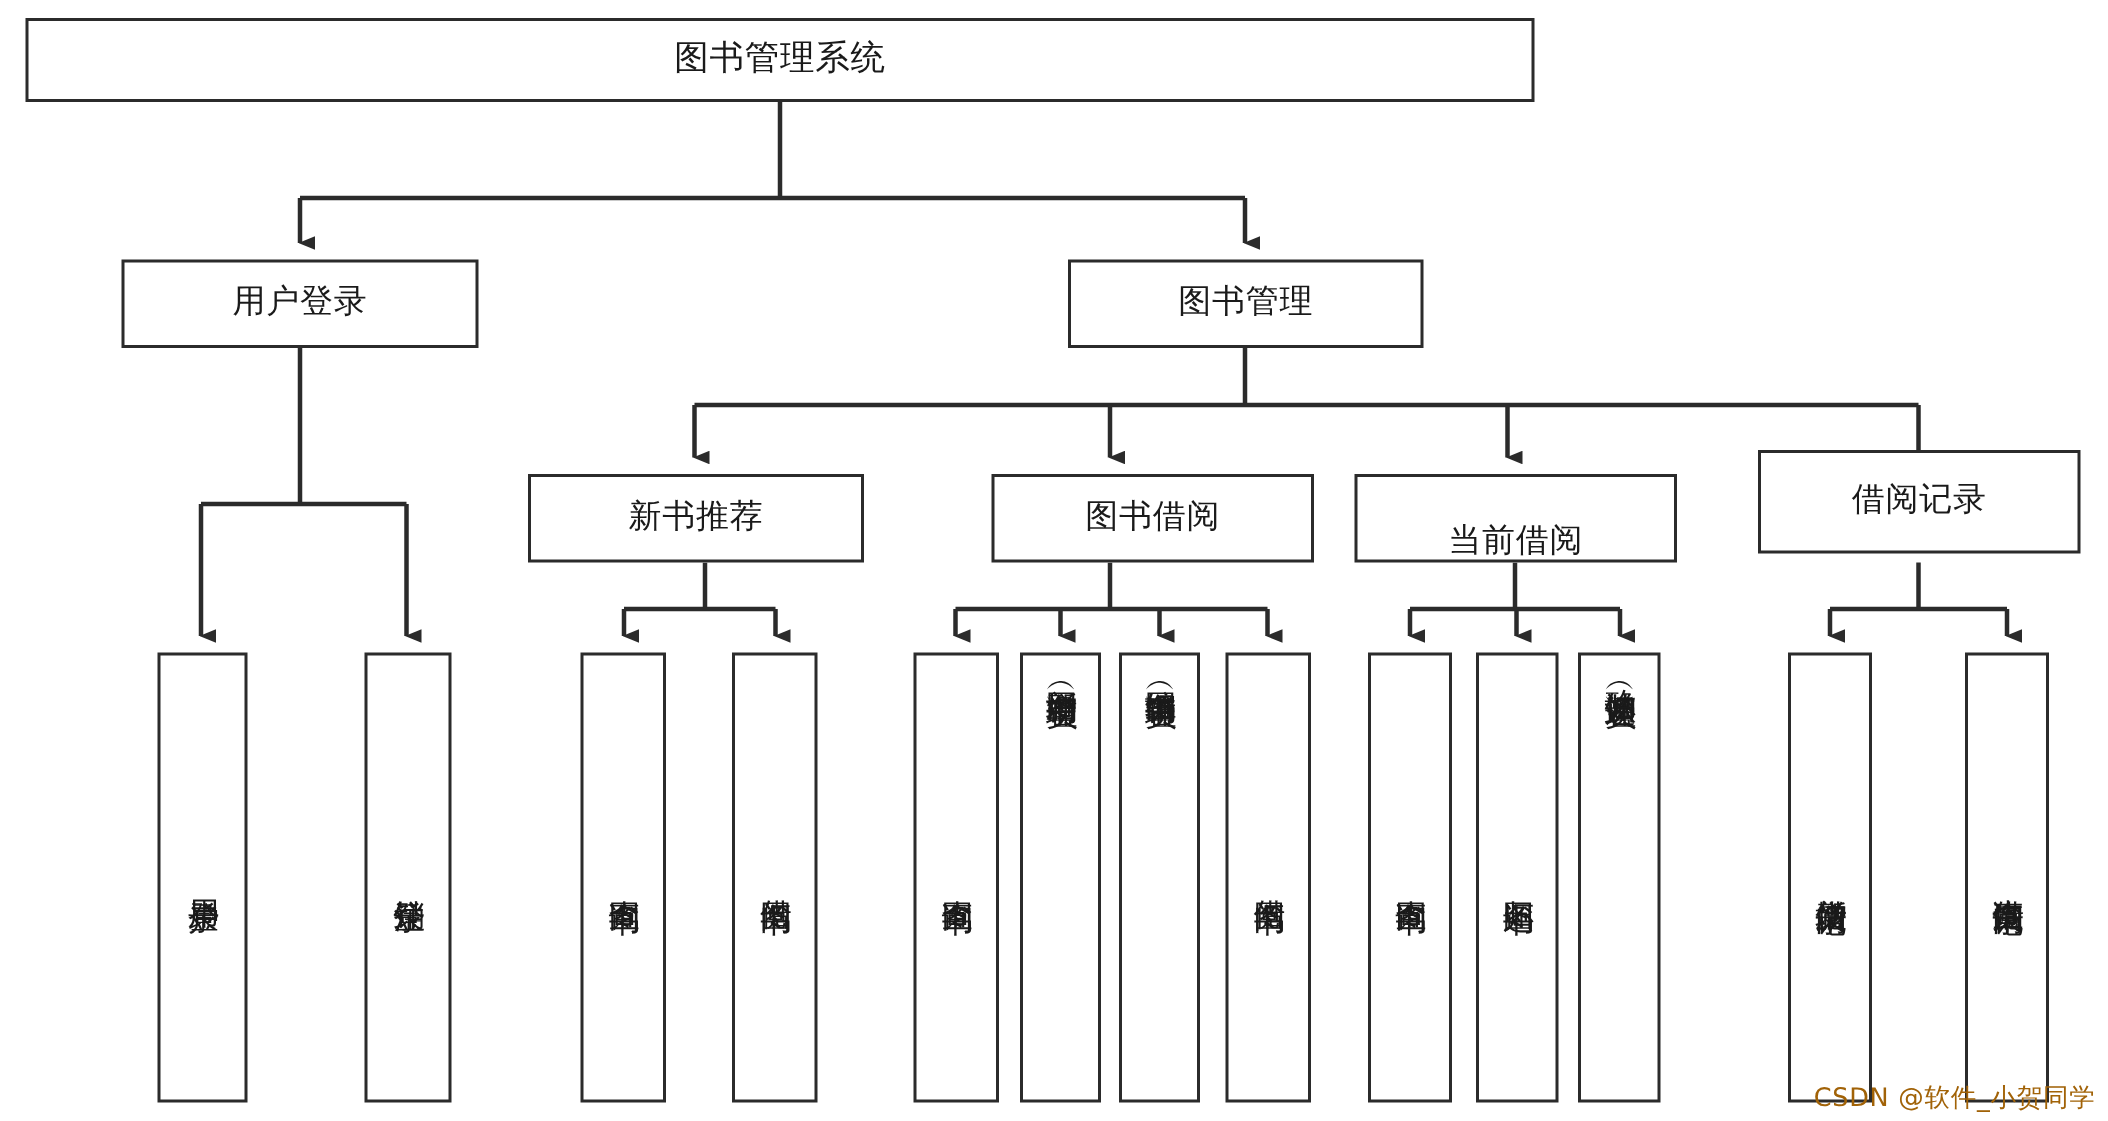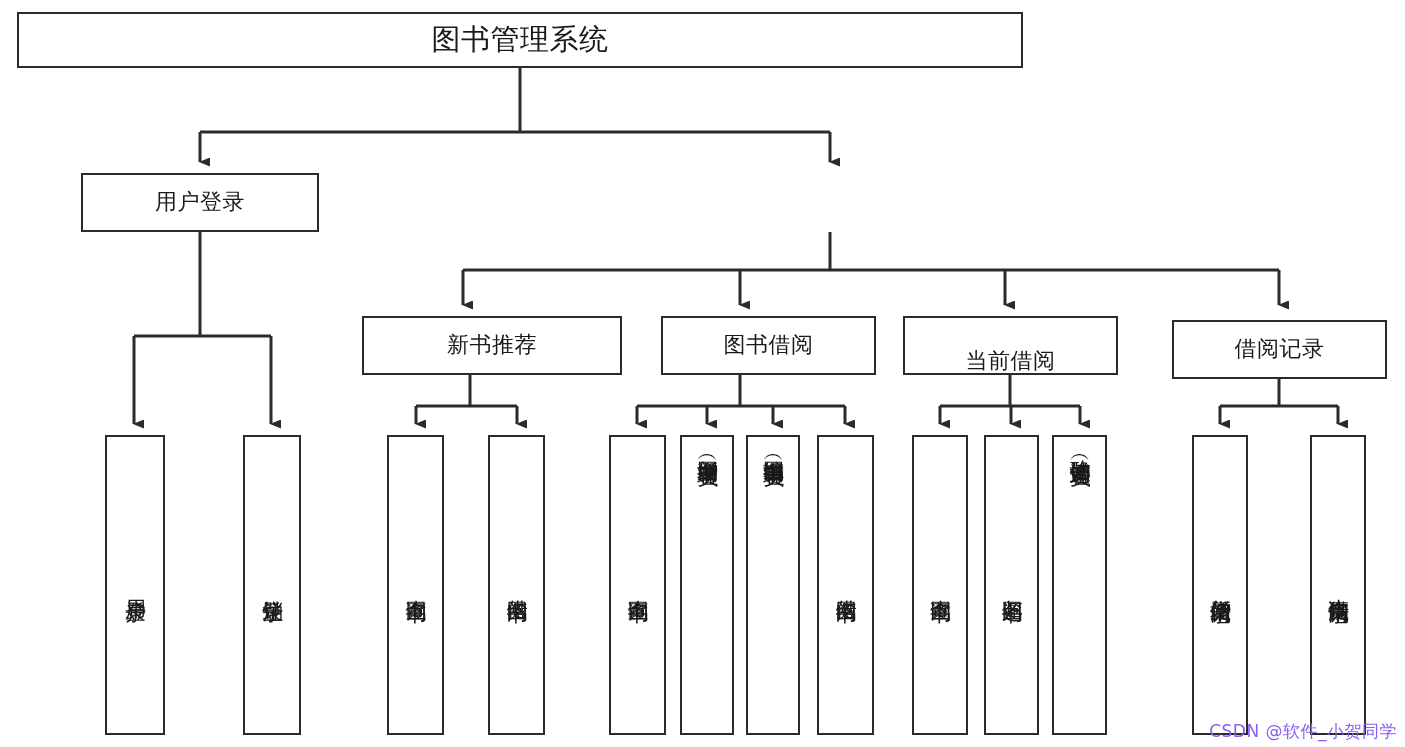--- a/index.html
+++ b/index.html
@@ -41,21 +41,21 @@
     color: #1a1a1a;
     white-space: pre;
     letter-spacing: 0.5px;
   }
   
   .node.h .node-label {
     font-size: 22px;
     line-height: 1.1;
   }
   .node.lvl1 .node-label {
-    font-size: 29px;
+    font-size: 23px;
   }
   
   .node.v {
     align-items: center;
     justify-content: center;
     padding: 6px 0;
   }
   .node.v.top {
     align-items: flex-start;
   }
@@ -65,21 +65,21 @@
     font-size: 21px;
     line-height: 1.32;
     letter-spacing: 1px;
     text-align: left;
   }
   #watermark {
     position: absolute;
     right: 8px;
     bottom: 4px;
     font-size: 17px;
-    color: #8b5cf6;
+    color: #a16207;
     letter-spacing: 0.5px;
     white-space: pre;
   }
 </style>
 </head>
 <body>
 
 <div id="diagram-root">
 
   <svg id="edge-layer" viewBox="0 0 1405 747" width="1405" height="747" xmlns="http://www.w3.org/2000/svg">
@@ -132,31 +132,34 @@
     </g>
   </svg>
 
   <div class="node h lvl1" style="left: 17px; top: 12px; width: 1006px; height: 56px;">
     <span class="node-label">图书管理系统</span>
   </div>
 
   <div class="node h" style="left: 81px; top: 173px; width: 238px; height: 59px;">
     <span class="node-label">用户登录</span>
   </div>
-
-  <div class="node h" style="left: 362px; top: 316px; width: 260px; height: 59px;">
+  <div class="node h" style="left: 712px; top: 173px; width: 237px; height: 59px;">
+    <span class="node-label">图书管理</span>
+  </div>
+
+  <div class="node h" style="left: 352px; top: 316px; width: 224px; height: 59px;">
     <span class="node-label">新书推荐</span>
   </div>
   <div class="node h" style="left: 661px; top: 316px; width: 215px; height: 59px;">
     <span class="node-label">图书借阅</span>
   </div>
   <div class="node h" style="left: 903px; top: 316px; width: 215px; height: 59px; align-items: flex-end;">
     <span class="node-label">当前借阅</span>
   </div>
-  <div class="node h" style="left: 1172px; top: 320px; width: 215px; height: 59px;">
+  <div class="node h" style="left: 1172px; top: 300px; width: 215px; height: 69px;">
     <span class="node-label">借阅记录</span>
   </div>
 
   <div class="node v" style="left: 105px; top: 435px; width: 60px; height: 300px;">
     <span class="node-label">用户登录</span>
   </div>
   <div class="node v" style="left: 243px; top: 435px; width: 58px; height: 300px;">
     <span class="node-label">注销登录</span>
   </div>
 

